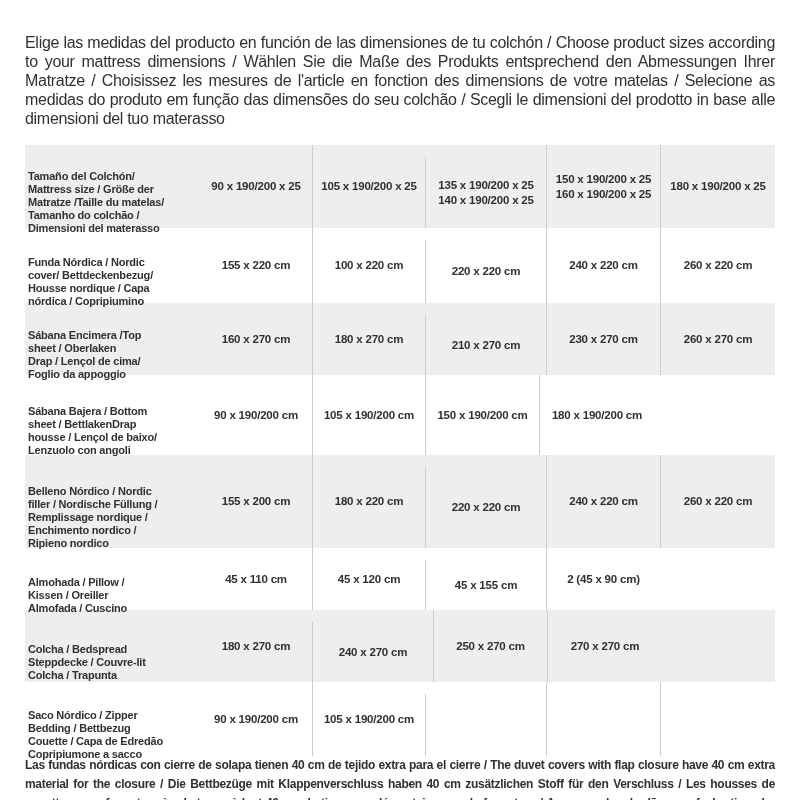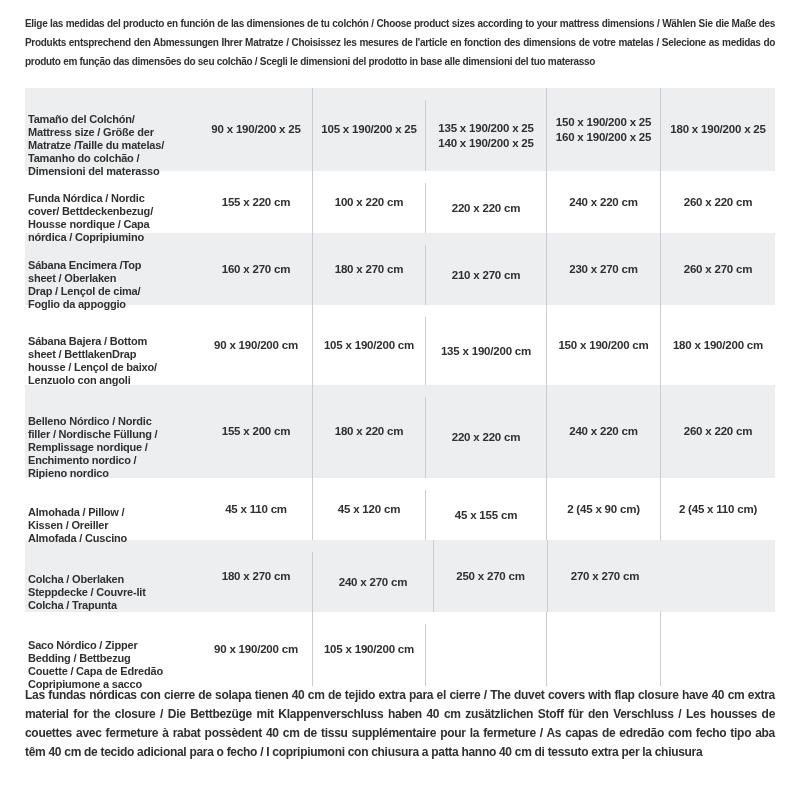--- a/index.html
+++ b/index.html
@@ -10,24 +10,25 @@
   html,body{margin:0;padding:0;}
   body{
     width:800px;height:800px;
     background:#ffffff;
     color:var(--ink);
     font-family:"Liberation Sans", sans-serif;
     overflow:hidden;
   }
   .wrap{padding:14px 25px 0 25px;}
   .intro{
-    font-size:10px;font-weight:bold;
+    font-size:16px;font-weight:normal;
     line-height:19px;
     text-align:justify;
     letter-spacing:-0.3px;
+    margin-top:19px;
   }
   .sizes-table{margin-top:17px;}
   .trow{display:flex;}
   .trow.stripe{background:var(--stripe);}
   .cell{
     display:flex;align-items:center;
     box-sizing:border-box;
     white-space:pre-line;
   }
   .cell.label{
@@ -76,21 +77,21 @@
 Dimensioni del materasso</div>
       <div class="cell val c2">90 x 190/200 x 25</div>
       <div class="cell val c3 bl">105 x 190/200 x 25</div>
       <div class="cell val c4 bl">135 x 190/200 x 25
 140 x 190/200 x 25</div>
       <div class="cell val c5 bl">150 x 190/200 x 25
 160 x 190/200 x 25</div>
       <div class="cell val c6 bl">180 x 190/200 x 25</div>
     </div>
 
-    <div class="trow" style="height:62px">
+    <div class="trow" style="height:75px">
       <div class="cell label">Funda Nórdica /  Nordic
 cover/ Bettdeckenbezug/
 Housse nordique / Capa
 nórdica / Copripiumino</div>
       <div class="cell val c2">155 x 220 cm</div>
       <div class="cell val c3 bl">100 x 220 cm</div>
       <div class="cell val c4 bl">220 x 220 cm</div>
       <div class="cell val c5 bl">240 x 220 cm</div>
       <div class="cell val c6 bl">260 x 220 cm</div>
     </div>
@@ -107,21 +108,20 @@
       <div class="cell val c6 bl">260 x 270 cm</div>
     </div>
 
     <div class="trow" style="height:80px">
       <div class="cell label">Sábana Bajera / Bottom
 sheet / BettlakenDrap
 housse / Lençol de baixo/
 Lenzuolo con angoli</div>
       <div class="cell val c2">90 x 190/200 cm</div>
       <div class="cell val c3 bl">105 x 190/200 cm</div>
-      <div class="cell val c4 bl">135 x 190/200 cm</div>
       <div class="cell val c5 bl">150 x 190/200 cm</div>
       <div class="cell val c6 bl">180 x 190/200 cm</div>
     </div>
 
     <div class="trow stripe" style="height:93px">
       <div class="cell label">Belleno Nórdico / Nordic
 filler / Nordische Füllung /
 Remplissage nordique /
 Enchimento nordico /
 Ripieno nordico</div>
@@ -133,25 +133,24 @@
     </div>
 
     <div class="trow" style="height:62px">
       <div class="cell label">Almohada  / Pillow /
 Kissen / Oreiller
 Almofada / Cuscino</div>
       <div class="cell val c2">45 x 110 cm</div>
       <div class="cell val c3 bl">45 x 120 cm</div>
       <div class="cell val c4 bl">45 x 155 cm</div>
       <div class="cell val c5 bl">2 (45 x 90 cm)</div>
-      <div class="cell val c6 bl">2 (45 x 110 cm)</div>
     </div>
 
     <div class="trow stripe" style="height:72px">
-      <div class="cell label">Colcha / Oberlaken
+      <div class="cell label">Colcha / Bedspread
 Steppdecke / Couvre-lit
 Colcha / Trapunta</div>
       <div class="cell val c2">180 x 270 cm</div>
       <div class="cell val c4 bl">240 x 270 cm</div>
       <div class="cell val c5 bl">250 x 270 cm</div>
       <div class="cell val c6 bl">270 x 270 cm</div>
     </div>
 
     <div class="trow" style="height:74px">
       <div class="cell label">Saco Nórdico / Zipper

